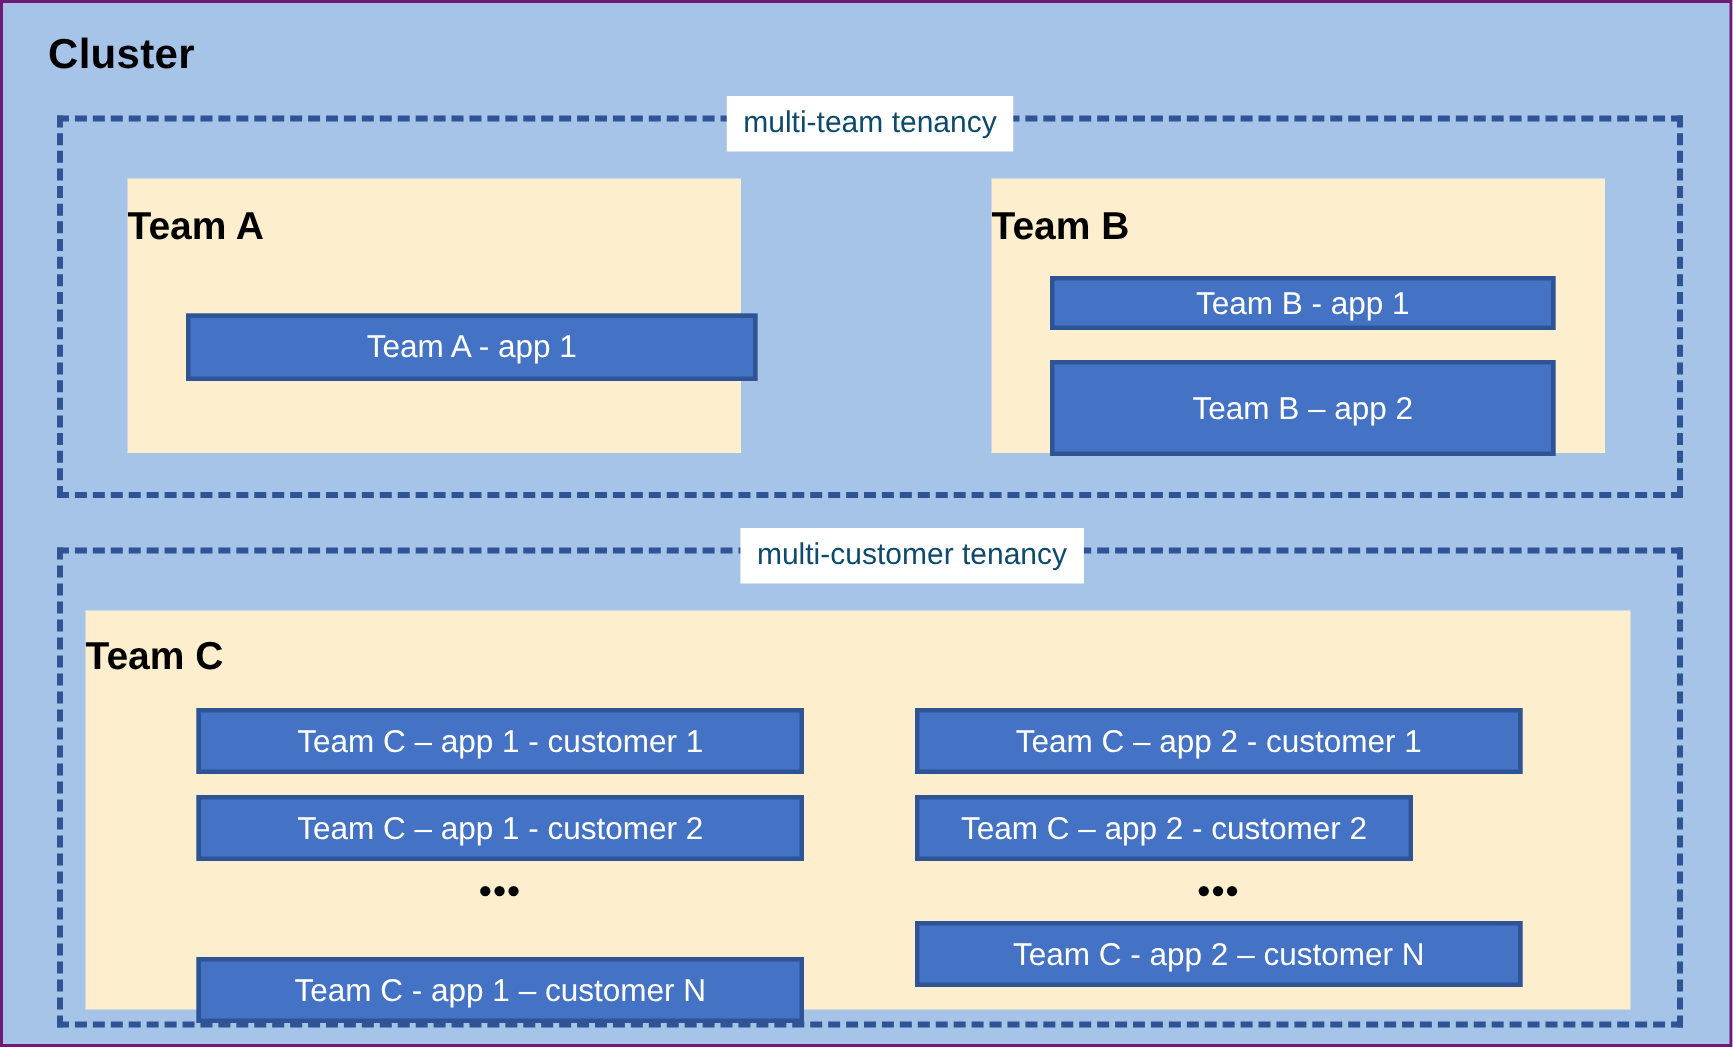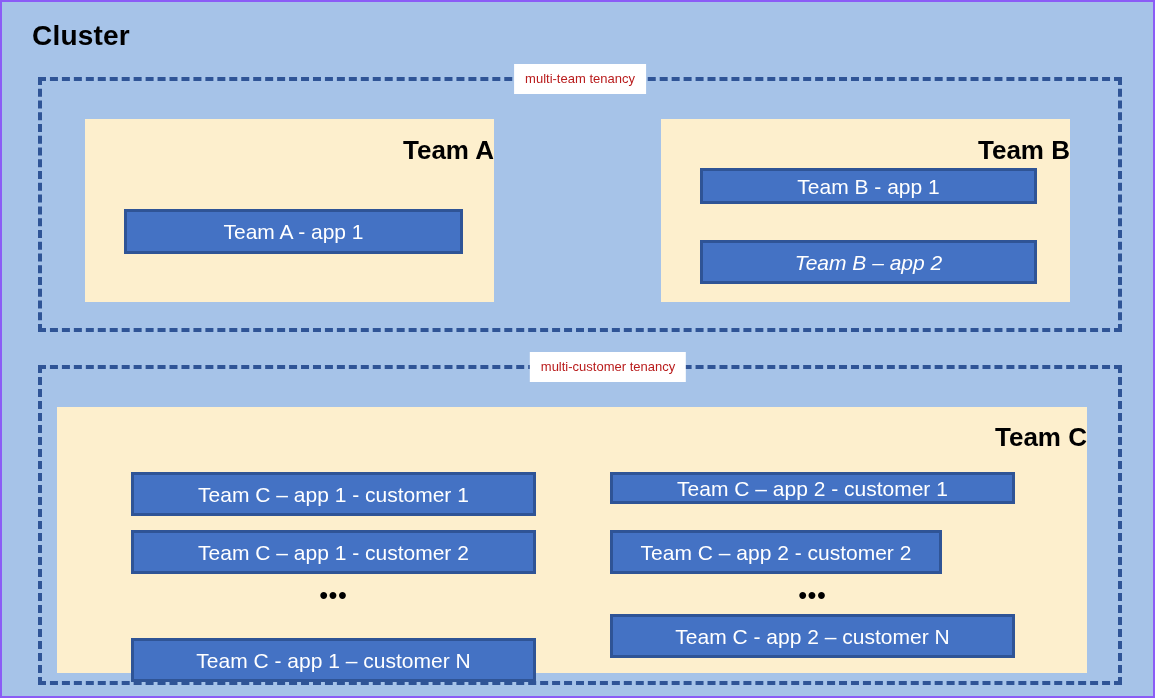--- a/index.html
+++ b/index.html
@@ -10,21 +10,21 @@
   body {
     font-family: "Liberation Sans", sans-serif;
   }
 
   #canvas {
     position: relative;
     width: 1155px;
     height: 698px;
     box-sizing: border-box;
     background: #a6c3e8;
-    border: 2px solid #8b5cf6;
+    border: 2px solid #701a75;
     overflow: hidden;
   }
 
   
   .cluster-title {
     position: absolute;
     left: 30px;
     top: 18px;
     font-size: 28px;
     font-weight: bold;
@@ -50,22 +50,22 @@
     left: 36px;
     top: 363px;
     width: 1084px;
     height: 320px;
   }
 
   .tenancy-label {
     position: absolute;
     top: -17px;
     background: #ffffff;
-    color: #b91c1c;
-    font-size: 13px;
+    color: #0c4a6e;
+    font-size: 20px;
     line-height: 1;
     padding: 8px 11px 9px 11px;
     white-space: nowrap;
   }
   #label-multi-team {
     left: 50%;
     transform: translateX(-50%);
   }
   #label-multi-customer {
     left: 50%;
@@ -96,21 +96,21 @@
     left: 55px;
     top: 405px;
     width: 1030px;
     height: 266px;
   }
 
   .team-title {
     position: absolute;
     left: 0;
     right: 0;
-    text-align: right;
+    text-align: left;
     font-size: 26px;
     font-weight: bold;
     color: #000000;
     white-space: nowrap;
   }
   #panel-team-a .team-title,
   #panel-team-b .team-title { top: 16px; }
   #panel-team-c .team-title { top: 15px; }
 
   
@@ -122,33 +122,33 @@
     color: #ffffff;
     font-size: 21px;
     display: flex;
     align-items: center;
     justify-content: center;
     white-space: nowrap;
     line-height: 1;
   }
 
   
-  #app-a1 { left: 39px;  top: 90px;  width: 339px; height: 45px; }
-
-  
-  #app-b1 { left: 39px;  top: 49px;  width: 337px; height: 36px; }
-  #app-b2 { left: 39px;  top: 121px; width: 337px; height: 44px; font-style: italic; }
+  #app-a1 { left: 39px;  top: 90px;  width: 381px; height: 45px; }
+
+  
+  #app-b1 { left: 39px;  top: 65px;  width: 337px; height: 36px; }
+  #app-b2 { left: 39px;  top: 121px; width: 337px; height: 64px; }
 
   
   #app-c1-1 { left: 74px; top: 65px;  width: 405px; height: 44px; text-align: center; }
   #app-c1-2 { left: 74px; top: 123px; width: 405px; height: 44px; }
   #app-c1-n { left: 74px; top: 207px; width: 405px; height: 44px; margin-top: 24px; }
 
   
-  #app-c2-1 { left: 553px; top: 65px;  width: 405px; height: 32px; }
+  #app-c2-1 { left: 553px; top: 65px;  width: 405px; height: 44px; }
   #app-c2-2 { left: 553px; top: 123px; width: 332px; height: 44px; }
   #app-c2-n { left: 553px; top: 207px; width: 405px; height: 44px; }
 
   
   .ellipsis {
     position: absolute;
     font-size: 24px;
     font-weight: bold;
     color: #000000;
     line-height: 1;

